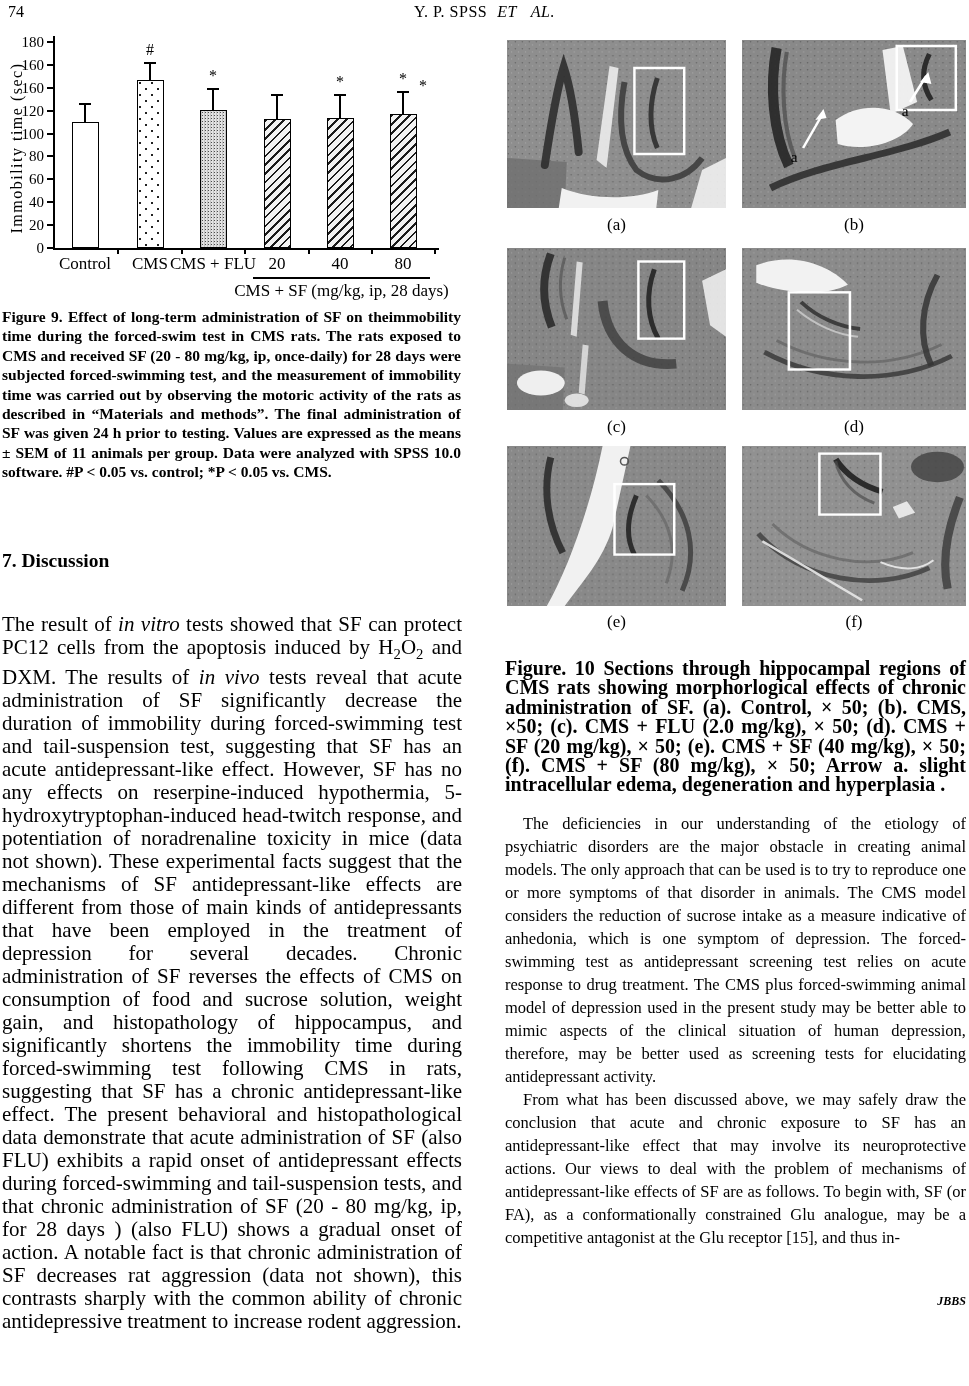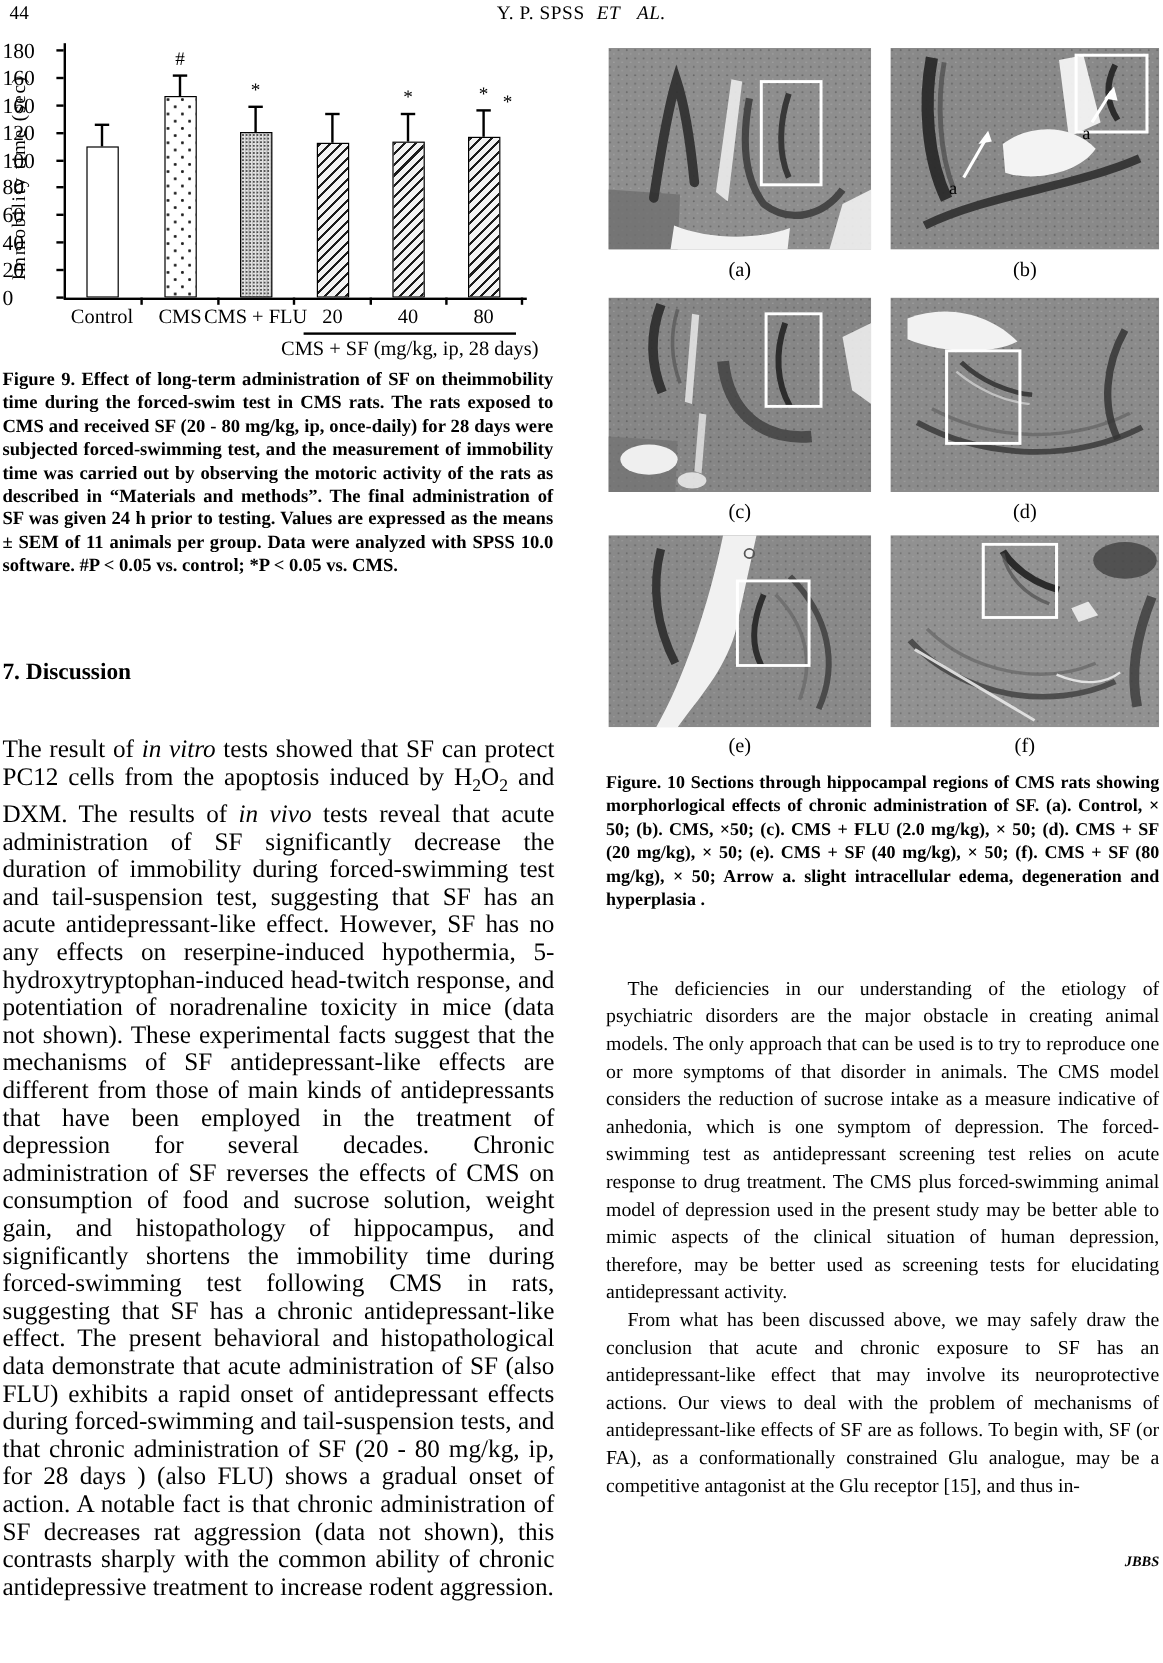--- a/index.html
+++ b/index.html
@@ -7,21 +7,21 @@
         font-family:"Liberation Serif","DejaVu Serif",serif;overflow:hidden;}
   
   .pagenum{position:absolute;left:8px;top:3px;font-size:16px;}
   .runhead{position:absolute;left:0;right:0;top:3px;text-align:center;font-size:16px;letter-spacing:.5px;}
   .runhead .suffix{font-style:italic;margin-left:10px;word-spacing:10px;text-align:center;}
   
   .chart{position:absolute;left:2px;top:34px;width:462px;height:274px;}
   .chart .ylabel{position:absolute;left:-98px;top:103px;width:230px;height:22px;
       transform:rotate(-90deg);text-align:center;font-size:16px;letter-spacing:1.5px;}
   .axis{position:absolute;background:#000;}
-  .ytl{position:absolute;font-size:18px;text-align:left;height:18px;line-height:18px;}
+  .ytl{position:absolute;font-size:15px;text-align:right;height:18px;line-height:18px;}
   .bar{position:absolute;border:1.5px solid #000;box-sizing:border-box;background:#fff;}
   .bar.dots{background-image:radial-gradient(circle,#222 1px,transparent 1.4px),
             radial-gradient(circle,#222 1px,transparent 1.4px);
             background-size:12px 12px;background-position:2px 2px,8px 8px;}
   .bar.stipple{background-color:#dedede;
             background-image:radial-gradient(circle,#4d4d4d .8px,transparent 1px),
             repeating-linear-gradient(90deg,rgba(0,0,0,.12) 0 1px,rgba(255,255,255,.15) 1px 3px);
             background-size:3px 3px,auto;}
   .bar.hatch{background-image:repeating-linear-gradient(135deg,#1b1b1b 0 1.8px,#f3f3f3 1.8px 6.2px);}
   .errpart{position:absolute;background:#000;}
@@ -37,34 +37,34 @@
   
   .fig10{position:absolute;left:507px;top:38px;width:459px;}
   .prow{display:flex;gap:16px;}
   .panel{position:relative;}
   .panel svg{display:block;width:100%;height:100%;}
   .c1{width:219px;}.c2{width:224px;}
   .r1{height:168px;}.r2{height:162px;}.r3{height:160px;}
   .lrow{display:flex;gap:16px;height:22px;margin-top:6px;}
   .lrow .lab{text-align:center;font-size:17px;line-height:22px;}
   .m12{margin-top:12px;}.m8{margin-top:8px;}.m5{margin-top:5px;}.m2{margin-top:2px;}
-  .fig10cap{position:absolute;left:505px;top:644px;width:461px;font-weight:bold;
-            font-size:15px;line-height:19.4px;text-align:justify;}
+  .fig10cap{position:absolute;left:505px;top:659px;width:461px;font-weight:bold;
+            font-size:20px;line-height:19.4px;text-align:justify;}
   .rbody{position:absolute;left:505px;top:812px;width:461px;font-size:16.5px;line-height:23px;text-align:justify;}
   .rbody p{margin:0;text-indent:18px;}
   
   .footl{position:absolute;left:2px;top:1396px;font-size:15.5px;}
   .footr{position:absolute;right:3px;top:1294px;font-size:12px;font-weight:bold;font-style:italic;}
 </style>
 </head>
 <body>
 
 <div class="page">
 
-  <div class="pagenum">44</div>
+  <div class="pagenum">74</div>
   <div class="runhead">
     <span>Y. P. SPSS</span><span class="suffix">ET AL.</span>
   </div>
 
   <div class="chart">
     <div class="ylabel">Immobility time  (sec)</div>
   <div class="axis" style="left: 51px; top: 2px; width: 2px; height: 213px;"></div>
       <div class="axis" style="left: 51px; top: 214px; width: 386px; height: 2px;"></div>
       <div class="axis" style="left: 45px; top: 213px; width: 6px; height: 2px;"></div>
       <div class="ytl" style="left: 0px; width: 42px; top: 205px;">0</div>

